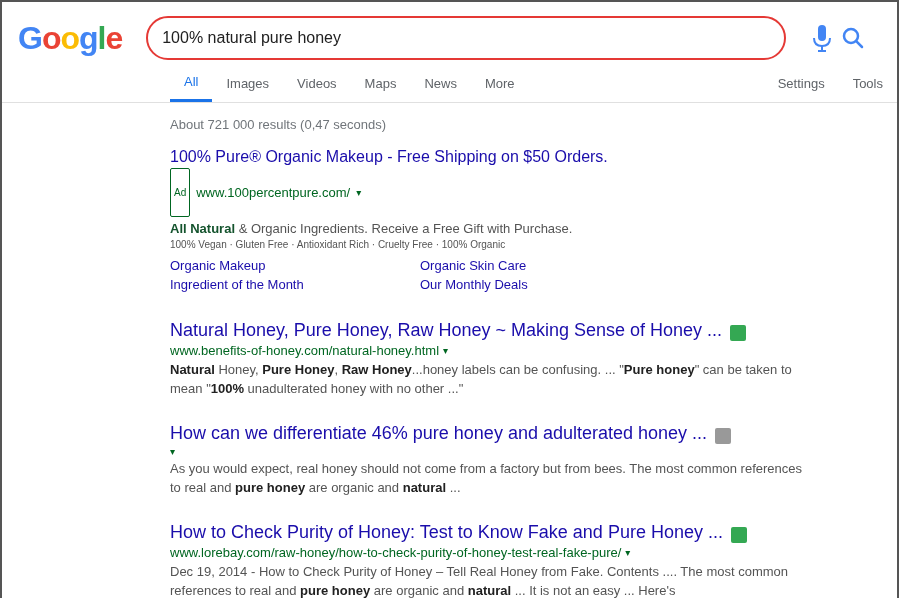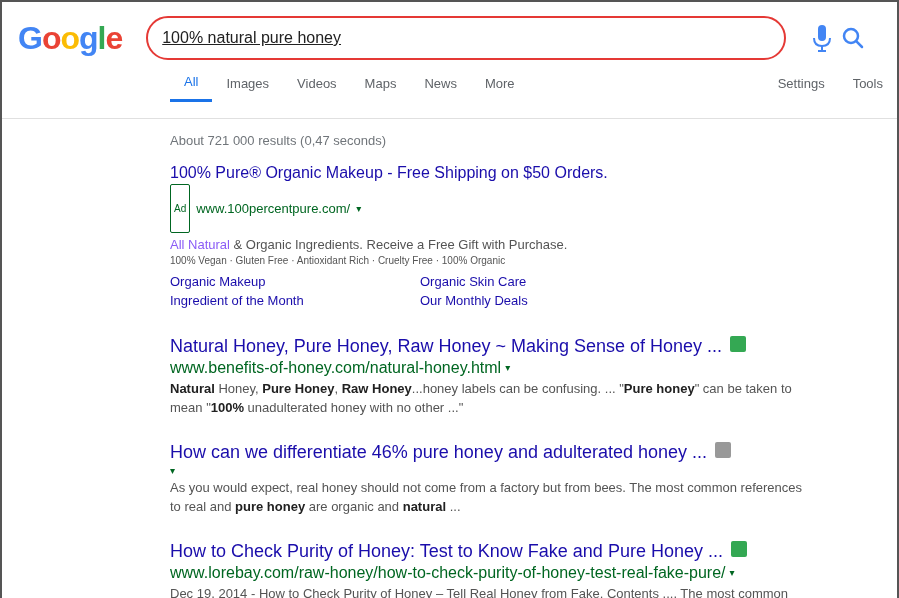--- a/index.html
+++ b/index.html
@@ -48,42 +48,41 @@
       height: 44px;
       gap: 8px;
     }
     .search-input {
       flex: 1;
       border: none;
       outline: none;
       font-size: 16px;
       color: #212121;
       background: transparent;
-      text-decoration: underline;
     }
 
     .search-icons {
       display: flex;
       align-items: center;
       gap: 10px;
       margin-left: 10px;
     }
 
     .mic-icon-wrap {
       cursor: pointer;
     }
     .search-icon-wrap {
       cursor: pointer;
     }
 
     
     .nav-tabs {
       display: flex;
       align-items: center;
-      padding: 0 0 16px 168px;
+      padding: 0 0 0 168px;
       border-bottom: 1px solid #e0e0e0;
       margin-top: 4px;
       gap: 0;
     }
     .nav-tab {
       padding: 10px 14px;
       font-size: 13px;
       color: #5f6368;
       cursor: pointer;
       text-decoration: none;
@@ -143,22 +142,22 @@
       font-size: 10px;
     }
 
     .result-desc {
       font-size: 13px;
       color: #545454;
       line-height: 1.5;
       margin-top: 2px;
     }
     .result-desc strong {
-      font-weight: normal;
-      color: #8b5cf6;
+      font-weight: bold;
+      color: #14532d;
     }
     .result-desc-line2 {
       font-size: 10px;
       color: #545454;
     }
 
     .ad-links {
       display: grid;
       grid-template-columns: 1fr 1fr;
       margin-top: 6px;
@@ -171,21 +170,21 @@
       padding: 2px 0;
     }
 
     
     .organic-result {
       margin-bottom: 24px;
       max-width: 640px;
     }
     .organic-title {
       display: flex;
-      align-items: flex-start;
+      align-items: flex-end;
       gap: 8px;
     }
     .organic-title a {
       font-size: 18px;
       color: #1a0dab;
       text-decoration: none;
     }
     .favicon {
       width: 16px;
       height: 16px;
@@ -196,21 +195,21 @@
     }
     .favicon.gray { background: #999; }
 
     .organic-url-line {
       display: flex;
       align-items: center;
       gap: 4px;
       margin: 2px 0;
     }
     .organic-url {
-      font-size: 16px;
+      font-size: 13px;
       color: #006621;
     }
     .url-arrow {
       color: #006621;
       font-size: 10px;
     }
 
     .organic-desc {
       font-size: 13px;
       color: #545454;

